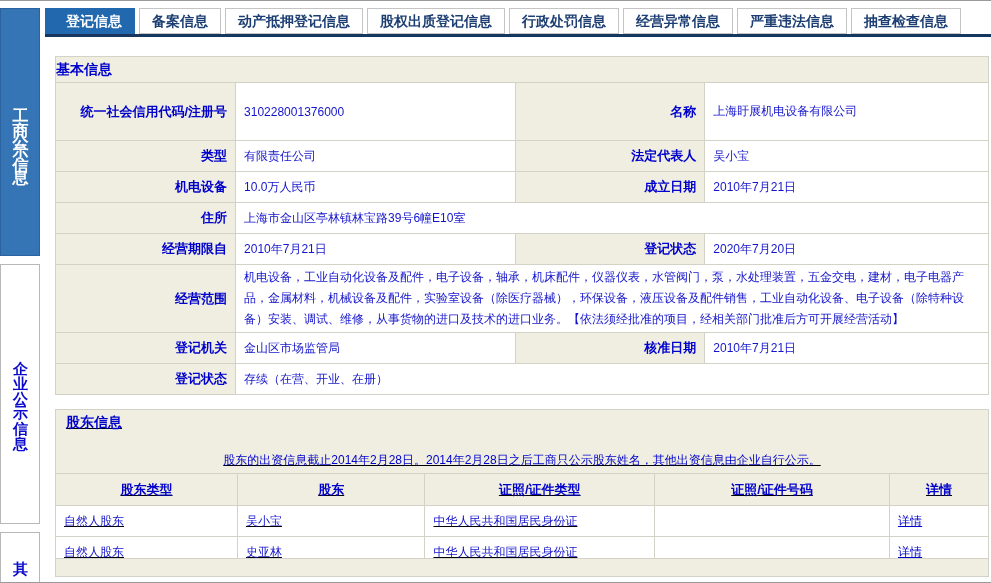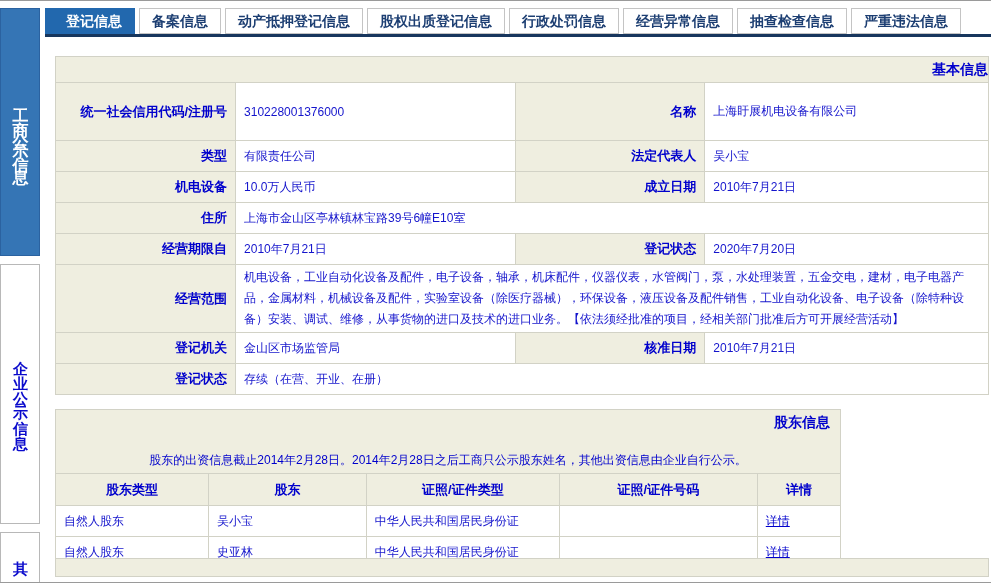--- a/index.html
+++ b/index.html
@@ -58,31 +58,31 @@
   .beige { background: #efeee0; }
   .lbl {
     background: #efeee0; color: #0000cc; font-weight: bold;
     font-size: 13px; text-align: right; padding: 2px 8px 2px 4px;
   }
   .val {
     background: #ffffff; color: #1414cc;
     font-size: 12px; text-align: left; padding: 2px 6px 2px 8px; margin-top: 31px;
   }
   .section-title {
-    color: #0000cc; font-weight: bold; font-size: 14px; text-align: right;
+    color: #0000cc; font-weight: bold; font-size: 14px; text-align: left;
   }
 
   #basic-table { position: absolute; left: 55px; top: 55px; width: 934px; }
   #basic-table .hrow td { height: 26px; }
   #basic-table .r-tall td { height: 58px; }
   #basic-table .r-std td { height: 31px; }
   #basic-table .r-scope td { height: 67px; }
   .scope-text { line-height: 21px; }
 
-  #sh-table { position: absolute; left: 55px; top: 408px; width: 786px; }
+  #sh-table { position: absolute; left: 55px; top: 408px; width: 934px; text-decoration: underline; }
   #sh-table .title-cell { height: 50px; text-align: center; vertical-align: middle; padding: 4px 10px; }
   .sh-note { color: #0000cc; font-size: 12px; margin-top: 20px; }
   #sh-table th {
     background: #efeee0; color: #0000cc; font-weight: bold; font-size: 13px;
     height: 32px; text-align: center;
   }
   #sh-table td.cell { height: 31px; }
   .detail-link { color: #0000cc; text-decoration: underline; cursor: pointer; font-size: 12px; }
 
   
@@ -104,22 +104,22 @@
   <span class="vtext">其</span>
 </div>
 
 <div class="tabbar">
   <div class="tab active">登记信息</div>
   <div class="tab">备案信息</div>
   <div class="tab">动产抵押登记信息</div>
   <div class="tab">股权出质登记信息</div>
   <div class="tab">行政处罚信息</div>
   <div class="tab">经营异常信息</div>
+  <div class="tab">严重违法信息</div>
   <div class="tab">抽查检查信息</div>
-  <div class="tab">严重违法信息</div>
 </div>
 <div class="navline"></div>
 
 <table id="basic-table">
   <colgroup>
     <col style="width:19.3%">
       <col style="width:30.0%">
       <col style="width:20.3%">
       <col style="width:30.4%">
   </colgroup>

